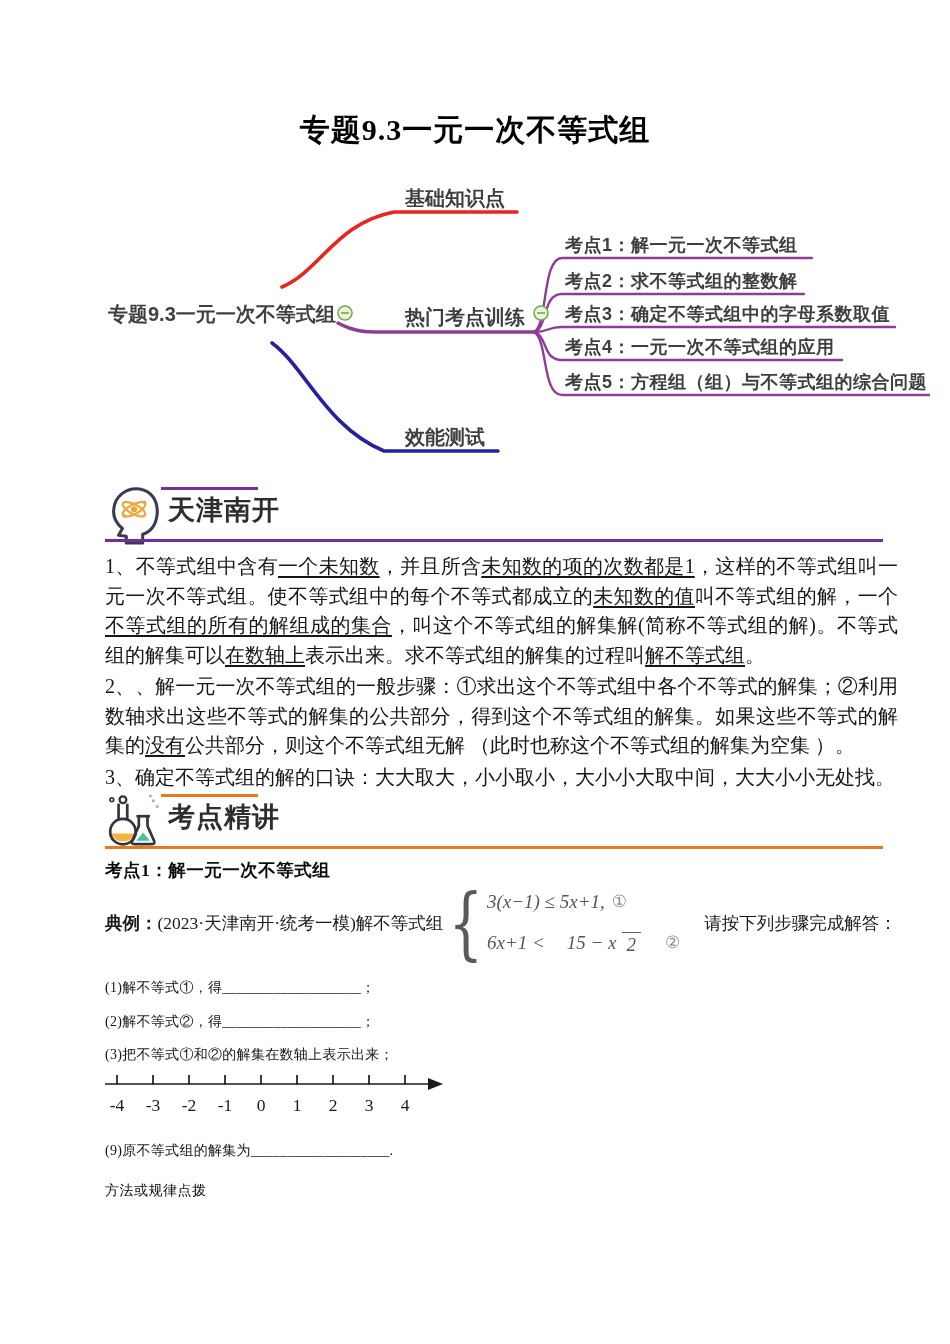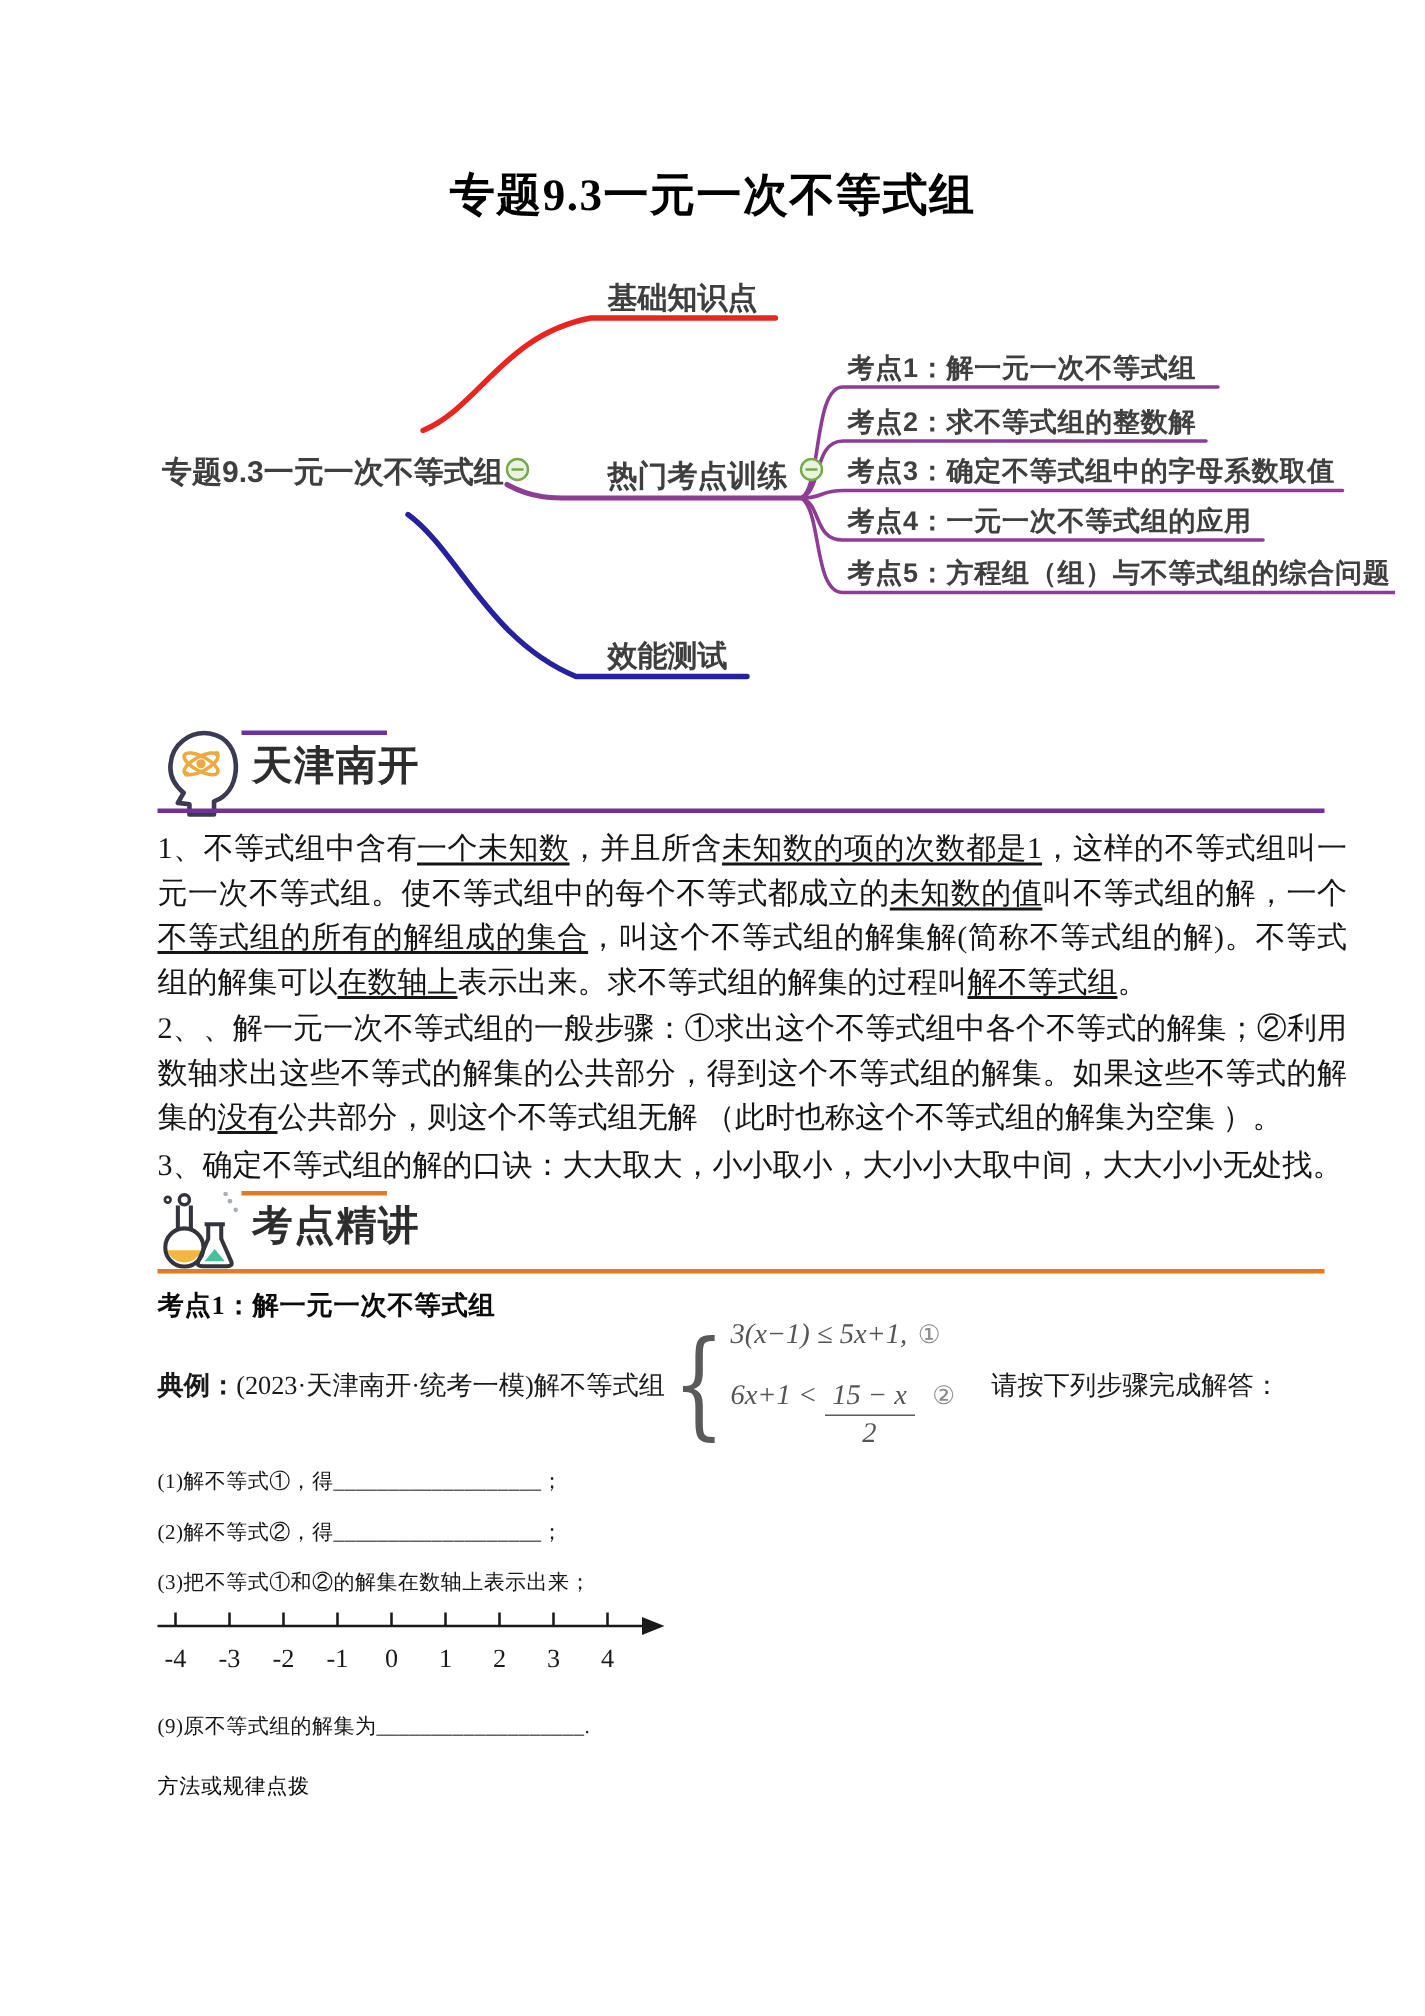--- a/index.html
+++ b/index.html
@@ -50,23 +50,23 @@
   .example-label { font-weight:bold; }
   .math-brace {
     font-family:"DejaVu Serif",serif; font-weight:400; color:#5a5a5a;
     font-size:78px; line-height:0.85; transform:scaleX(0.7); margin:0 -4px 0 -2px;
   }
   .math-col { display:flex; flex-direction:column; justify-content:center; }
   .math-line {
     font-family:"Liberation Serif","DejaVu Serif",serif; font-style:italic;
     font-size:19px; color:#555; display:flex; align-items:flex-start; white-space:nowrap;
   }
-  .math-line + .math-line { margin-top:19px; }
+  .math-line + .math-line { margin-top:19px;gap:12px; }
   .circled { font-style:normal; color:#8a8a8a; font-size:17px; margin-left:7px; }
-  .frac { display:inline-flex; flex-direction:column; text-align:center; margin:0 5px; vertical-align:middle; }
+  .frac { display:inline-flex; flex-direction:row; text-align:center; margin:0 5px; vertical-align:middle; }
   .frac .num { display:block; padding:0 5px 1px; }
   .frac .den { display:block; border-top:1.6px solid #5a5a5a; padding:1px 5px 0; }
   .example-suffix { margin-left:24px; }
   
   .step { position:absolute; left:85px; font-size:14px; color:#161616; letter-spacing:0.3px; }
   .step-1 { top:979px; }
   .step-2 { top:1013px; }
   .step-3 { top:1046px; }
   .step-4 { top:1142px; }
   .number-line { position:absolute; left:75px; top:1068px; }

